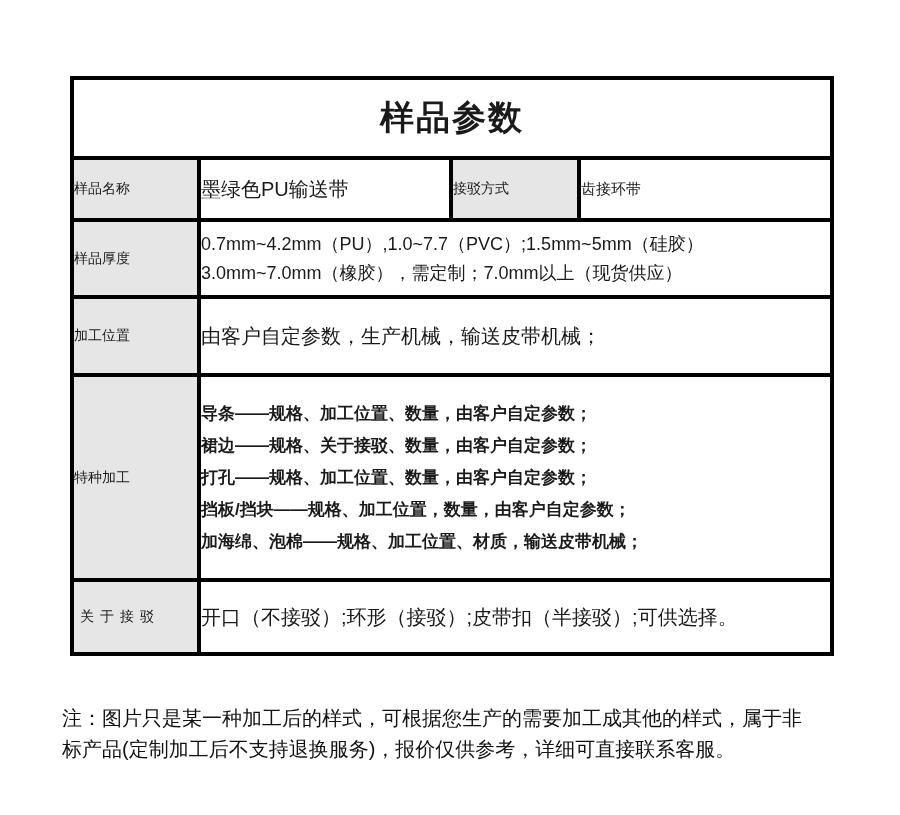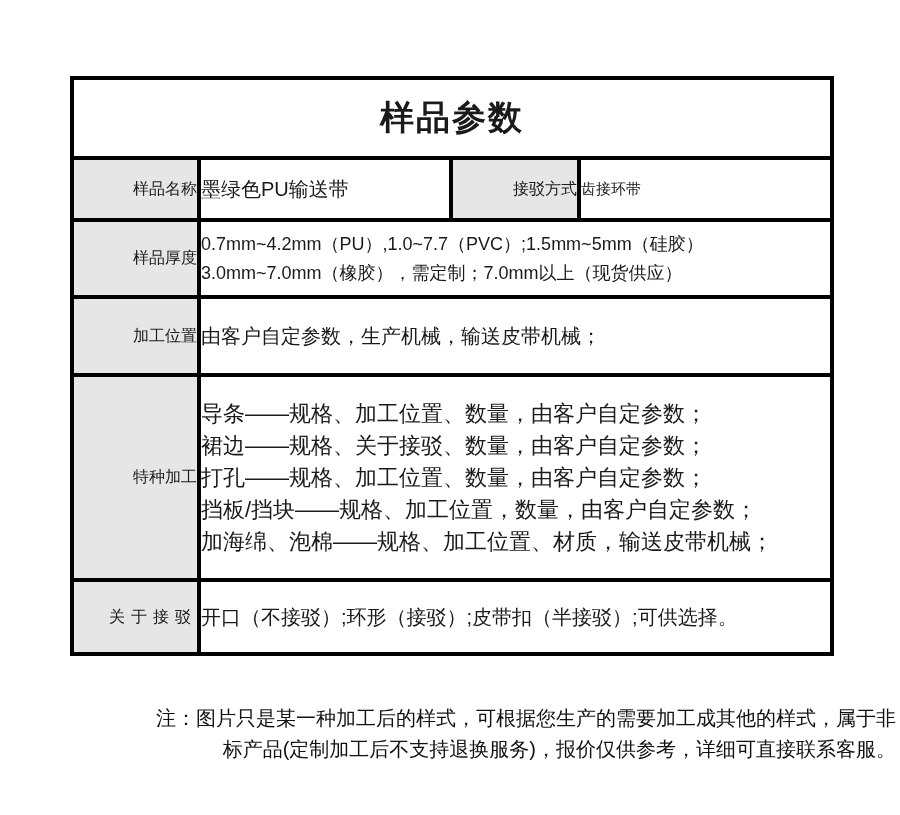--- a/index.html
+++ b/index.html
@@ -18,38 +18,38 @@
     vertical-align:middle;
     padding:0;
   }
   tr.title-row td{
     height:76px;text-align:center;
     font-size:34px;font-weight:bold;letter-spacing:2px;
     background:#ffffff;
   }
   th.lbl{
     background:#e6e6e6;
-    font-weight:normal;font-size:16px;text-align:right;
+    font-weight:normal;font-size:14px;text-align:left;
   }
   th.lbl.ls{letter-spacing:6px;text-indent:6px;}
   td.val{font-size:20px;padding-left:24px;text-align:left;}
   td.val2{font-size:15px;padding-left:30px;text-align:left;}
   td.multiline{font-size:18px;padding-left:22px;}
   td.multiline .line{line-height:29px;}
-  td.speclines{font-size:22px;padding-left:22px;}
+  td.speclines{font-size:17px;padding-left:22px;font-weight:bold;}
   td.speclines .line{line-height:32px;}
   .row-1{height:62px;}
   .row-2{height:60px;}
   .row-thickness{height:77px;}
   .row-range{height:78px;}
   .row-special{height:205px;}
   .row-joint{height:74px;}
   .note{
     position:absolute;left:62px;top:703px;width:786px;
-    font-size:20px;line-height:31px;color:#111111;text-align:right;margin-left:48px;
+    font-size:20px;line-height:31px;color:#111111;text-align:left;
   }
 </style>
 </head>
 <body>
 
 <div class="sheet">
   <table class="spec">
     <colgroup>
       <col style="width:127px">
       <col style="width:252px">

